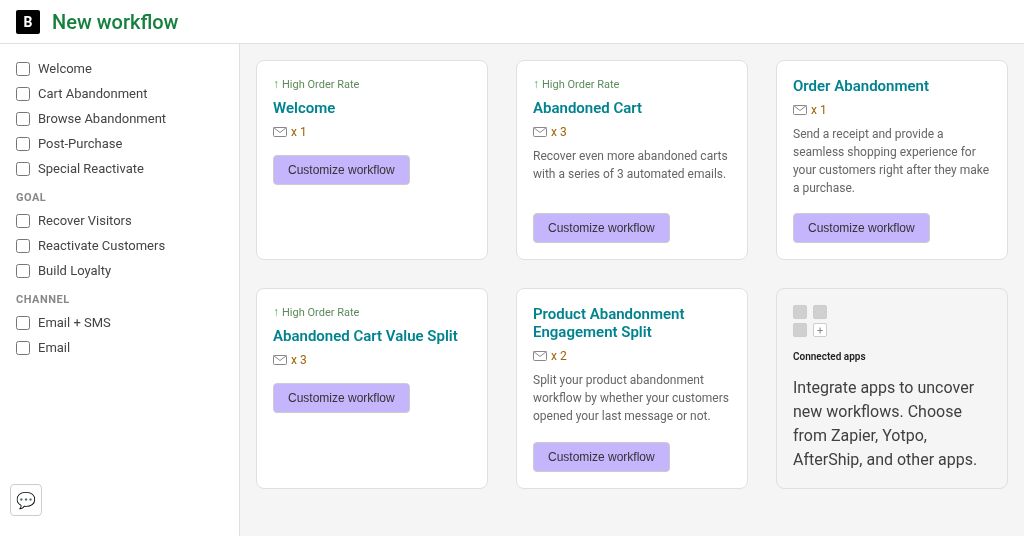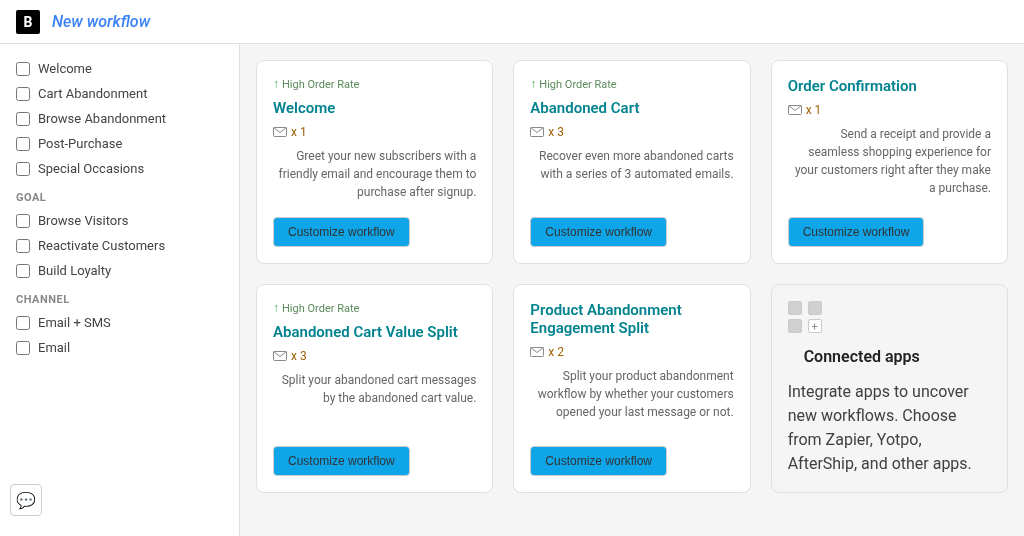--- a/index.html
+++ b/index.html
@@ -26,24 +26,23 @@
       background: #000;
       display: flex;
       align-items: center;
       justify-content: center;
       color: white;
       font-size: 14px;
       font-weight: bold;
       border-radius: 2px;
     }
     .header-title {
-      font-size: 16px;
+      font-size: 20px;
       font-weight: 500;
-      color: #3b82f6;
-      font-style: italic;
+      color: #15803d;
     }
     .main-layout {
       display: flex;
       height: calc(536px - 44px);
     }
     .sidebar {
       width: 240px;
       background: #fff;
       border-right: 1px solid #e0e0e0;
       overflow-y: auto;
@@ -75,21 +74,21 @@
     }
     .content-area {
       flex: 1;
       padding: 16px;
       overflow-y: auto;
       background: #f5f5f5;
     }
     .cards-grid {
       display: grid;
       grid-template-columns: repeat(3, 1fr);
-      gap: 20px;
+      gap: 28px;
     }
     .card {
       background: #fff;
       border: 1px solid #e0e0e0;
       border-radius: 8px;
       padding: 16px;
       display: flex;
       flex-direction: column;
       gap: 8px;
     }
@@ -116,43 +115,41 @@
       color: #a16207;
       display: flex;
       align-items: center;
       gap: 4px;
     }
     .card-description {
       font-size: 12px;
       color: #666;
       line-height: 1.5;
       flex: 1;
-      text-align: right;
     }
     .card-btn {
       margin-top: 8px;
       padding: 7px 14px;
       border: 1px solid #ccc;
-      background: #0ea5e9;
+      background: #c4b5fd;
       border-radius: 4px;
       font-size: 12px;
       cursor: pointer;
       color: #333;
       align-self: flex-start;
     }
     .card-connected {
       background: #f5f5f5;
       border: 1px solid #e0e0e0;
     }
     .connected-apps-title {
-      font-size: 16px;
+      font-size: 10px;
       font-weight: 600;
       color: #222;
       margin-bottom: 6px;
-      margin-left: 16px;
     }
     .connected-apps-desc {
       font-size: 16px;
       color: #404040;
       line-height: 1.5;
     }
     .bottom-nav-btn {
       position: fixed;
       bottom: 20px;
       left: 10px;
@@ -193,29 +190,29 @@
         <div class="sidebar-item">
           <input type="checkbox" style="">
           <span>Browse Abandonment</span>
         </div>
         <div class="sidebar-item">
           <input type="checkbox" style="">
           <span>Post-Purchase</span>
         </div>
         <div class="sidebar-item">
           <input type="checkbox" style="">
-          <span>Special Occasions</span>
+          <span>Special Reactivate</span>
         </div>
       </div>
 
     <div class="sidebar-section-label">GOAL</div>
     <div id="sidebar-goals">
         <div class="sidebar-item">
           <input type="checkbox" style="">
-          <span>Browse Visitors</span>
+          <span>Recover Visitors</span>
         </div>
         <div class="sidebar-item">
           <input type="checkbox" style="">
           <span>Reactivate Customers</span>
         </div>
         <div class="sidebar-item">
           <input type="checkbox" style="">
           <span>Build Loyalty</span>
         </div>
       </div>
@@ -238,60 +235,58 @@
         <div class="card">
     <div class="card-badge">High Order Rate</div>
     <div class="card-title">Welcome</div>
     <div class="card-meta">
       <svg width="14" height="10" viewBox="0 0 14 10" fill="none">
         <rect x="0.5" y="0.5" width="13" height="9" rx="1" stroke="#888" fill="none"></rect>
         <polyline points="0.5,0.5 7,5.5 13.5,0.5" stroke="#888" fill="none"></polyline>
       </svg>
       x 1
     </div>
-    <div class="card-description">Greet your new subscribers with a friendly email and encourage them to purchase after signup.</div>
     <button class="card-btn">Customize workflow</button>
   </div>
         <div class="card">
     <div class="card-badge">High Order Rate</div>
     <div class="card-title">Abandoned Cart</div>
     <div class="card-meta">
       <svg width="14" height="10" viewBox="0 0 14 10" fill="none">
         <rect x="0.5" y="0.5" width="13" height="9" rx="1" stroke="#888" fill="none"></rect>
         <polyline points="0.5,0.5 7,5.5 13.5,0.5" stroke="#888" fill="none"></polyline>
       </svg>
       x 3
     </div>
     <div class="card-description">Recover even more abandoned carts with a series of 3 automated emails.</div>
     <button class="card-btn">Customize workflow</button>
   </div>
         <div class="card">
 
-    <div class="card-title">Order Confirmation</div>
+    <div class="card-title">Order Abandonment</div>
     <div class="card-meta">
       <svg width="14" height="10" viewBox="0 0 14 10" fill="none">
         <rect x="0.5" y="0.5" width="13" height="9" rx="1" stroke="#888" fill="none"></rect>
         <polyline points="0.5,0.5 7,5.5 13.5,0.5" stroke="#888" fill="none"></polyline>
       </svg>
       x 1
     </div>
     <div class="card-description">Send a receipt and provide a seamless shopping experience for your customers right after they make a purchase.</div>
     <button class="card-btn">Customize workflow</button>
   </div>
         <div class="card">
     <div class="card-badge">High Order Rate</div>
     <div class="card-title">Abandoned Cart Value Split</div>
     <div class="card-meta">
       <svg width="14" height="10" viewBox="0 0 14 10" fill="none">
         <rect x="0.5" y="0.5" width="13" height="9" rx="1" stroke="#888" fill="none"></rect>
         <polyline points="0.5,0.5 7,5.5 13.5,0.5" stroke="#888" fill="none"></polyline>
       </svg>
       x 3
     </div>
-    <div class="card-description">Split your abandoned cart messages by the abandoned cart value.</div>
     <button class="card-btn">Customize workflow</button>
   </div>
         <div class="card">
 
     <div class="card-title">Product Abandonment Engagement Split</div>
     <div class="card-meta">
       <svg width="14" height="10" viewBox="0 0 14 10" fill="none">
         <rect x="0.5" y="0.5" width="13" height="9" rx="1" stroke="#888" fill="none"></rect>
         <polyline points="0.5,0.5 7,5.5 13.5,0.5" stroke="#888" fill="none"></polyline>
       </svg>

